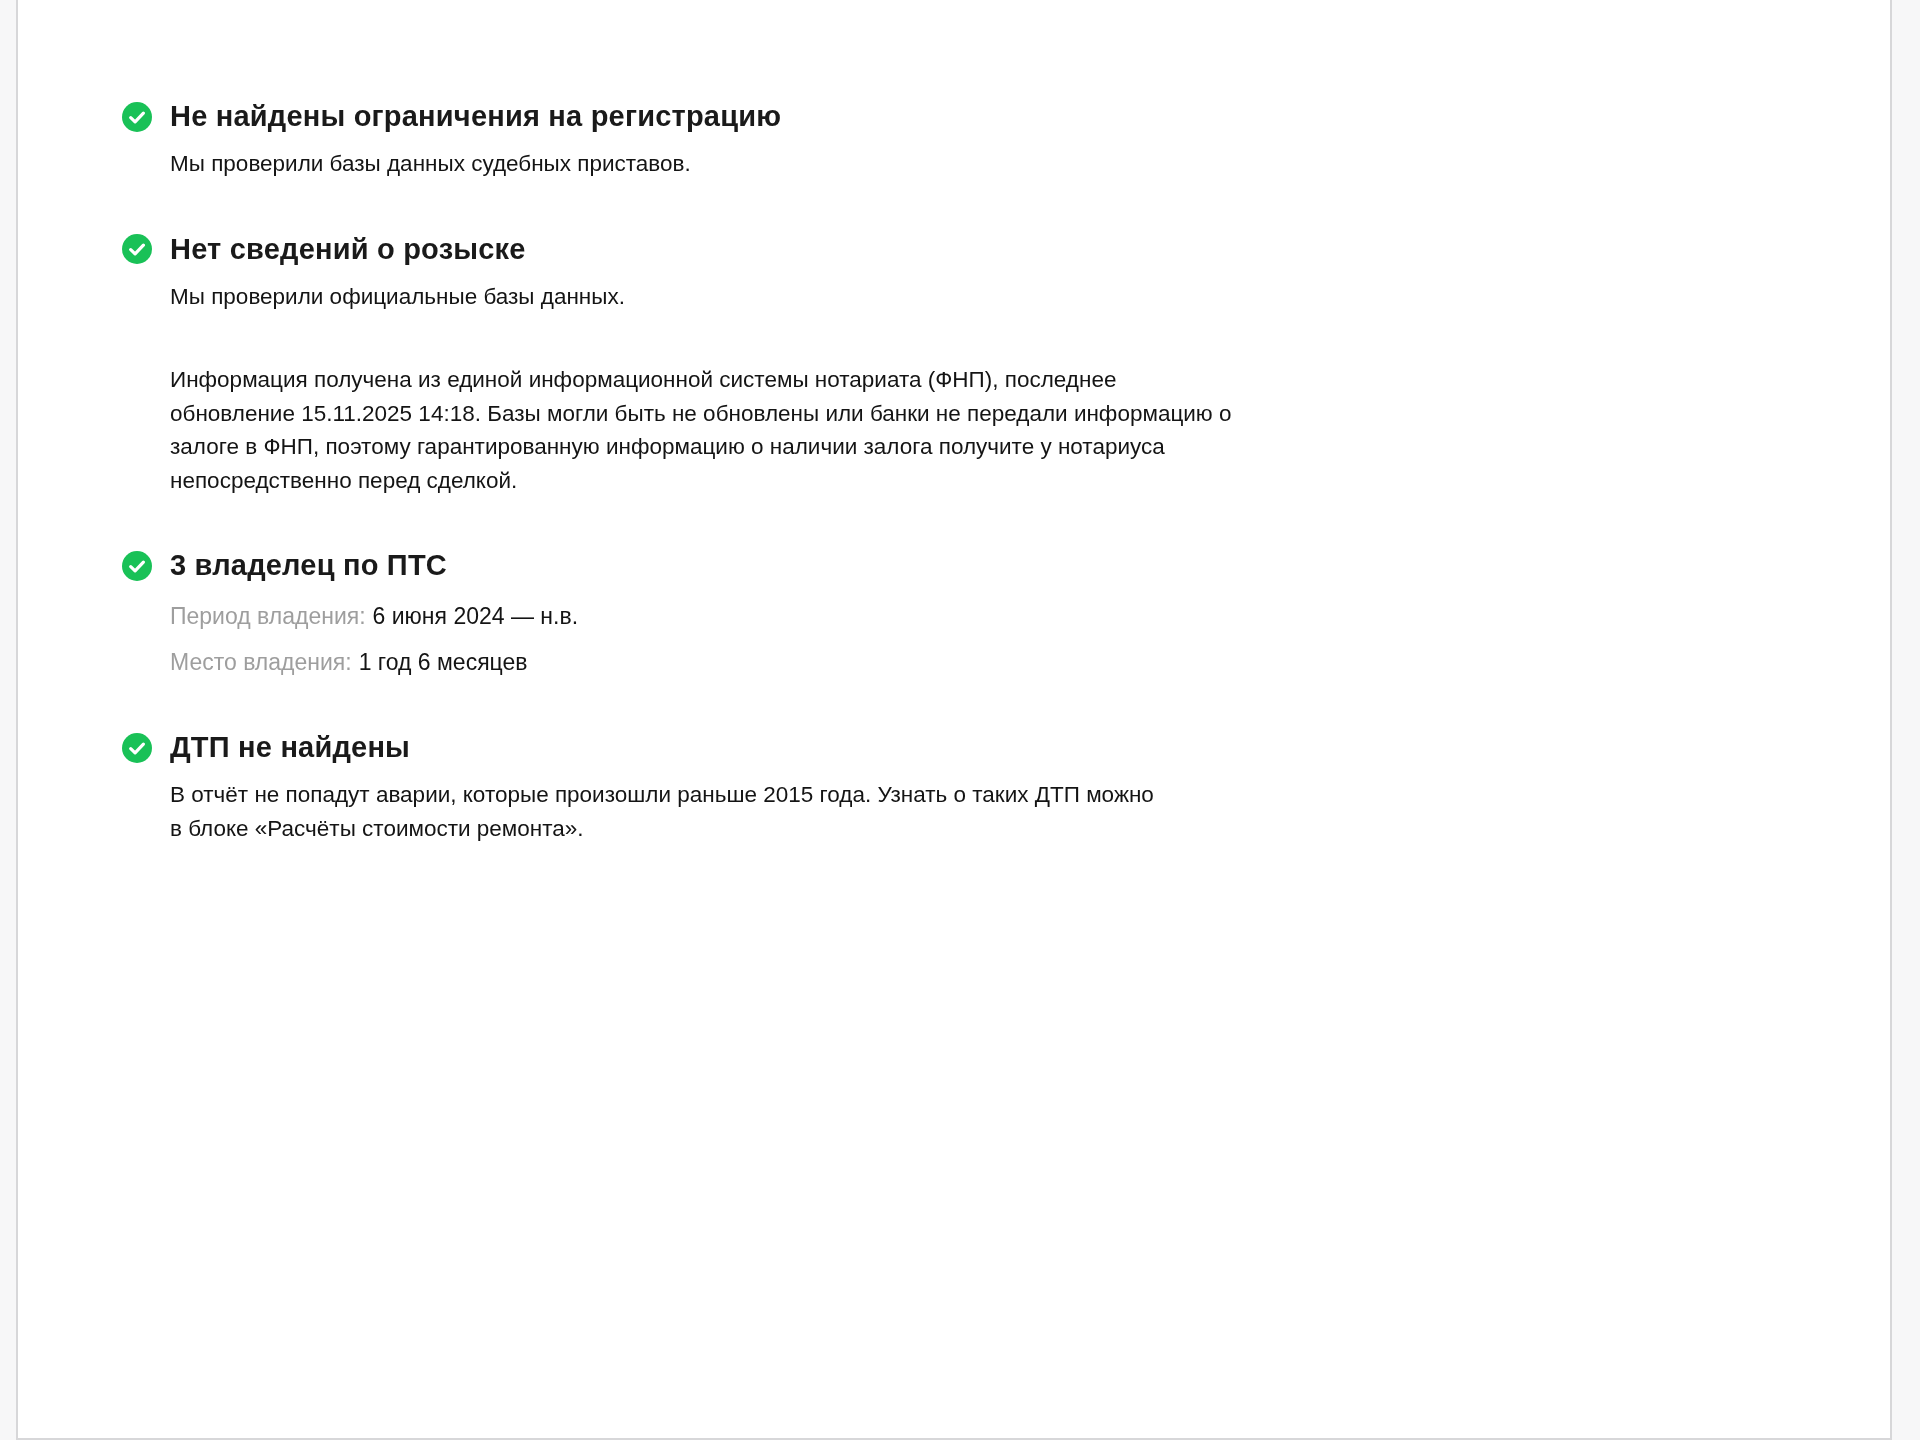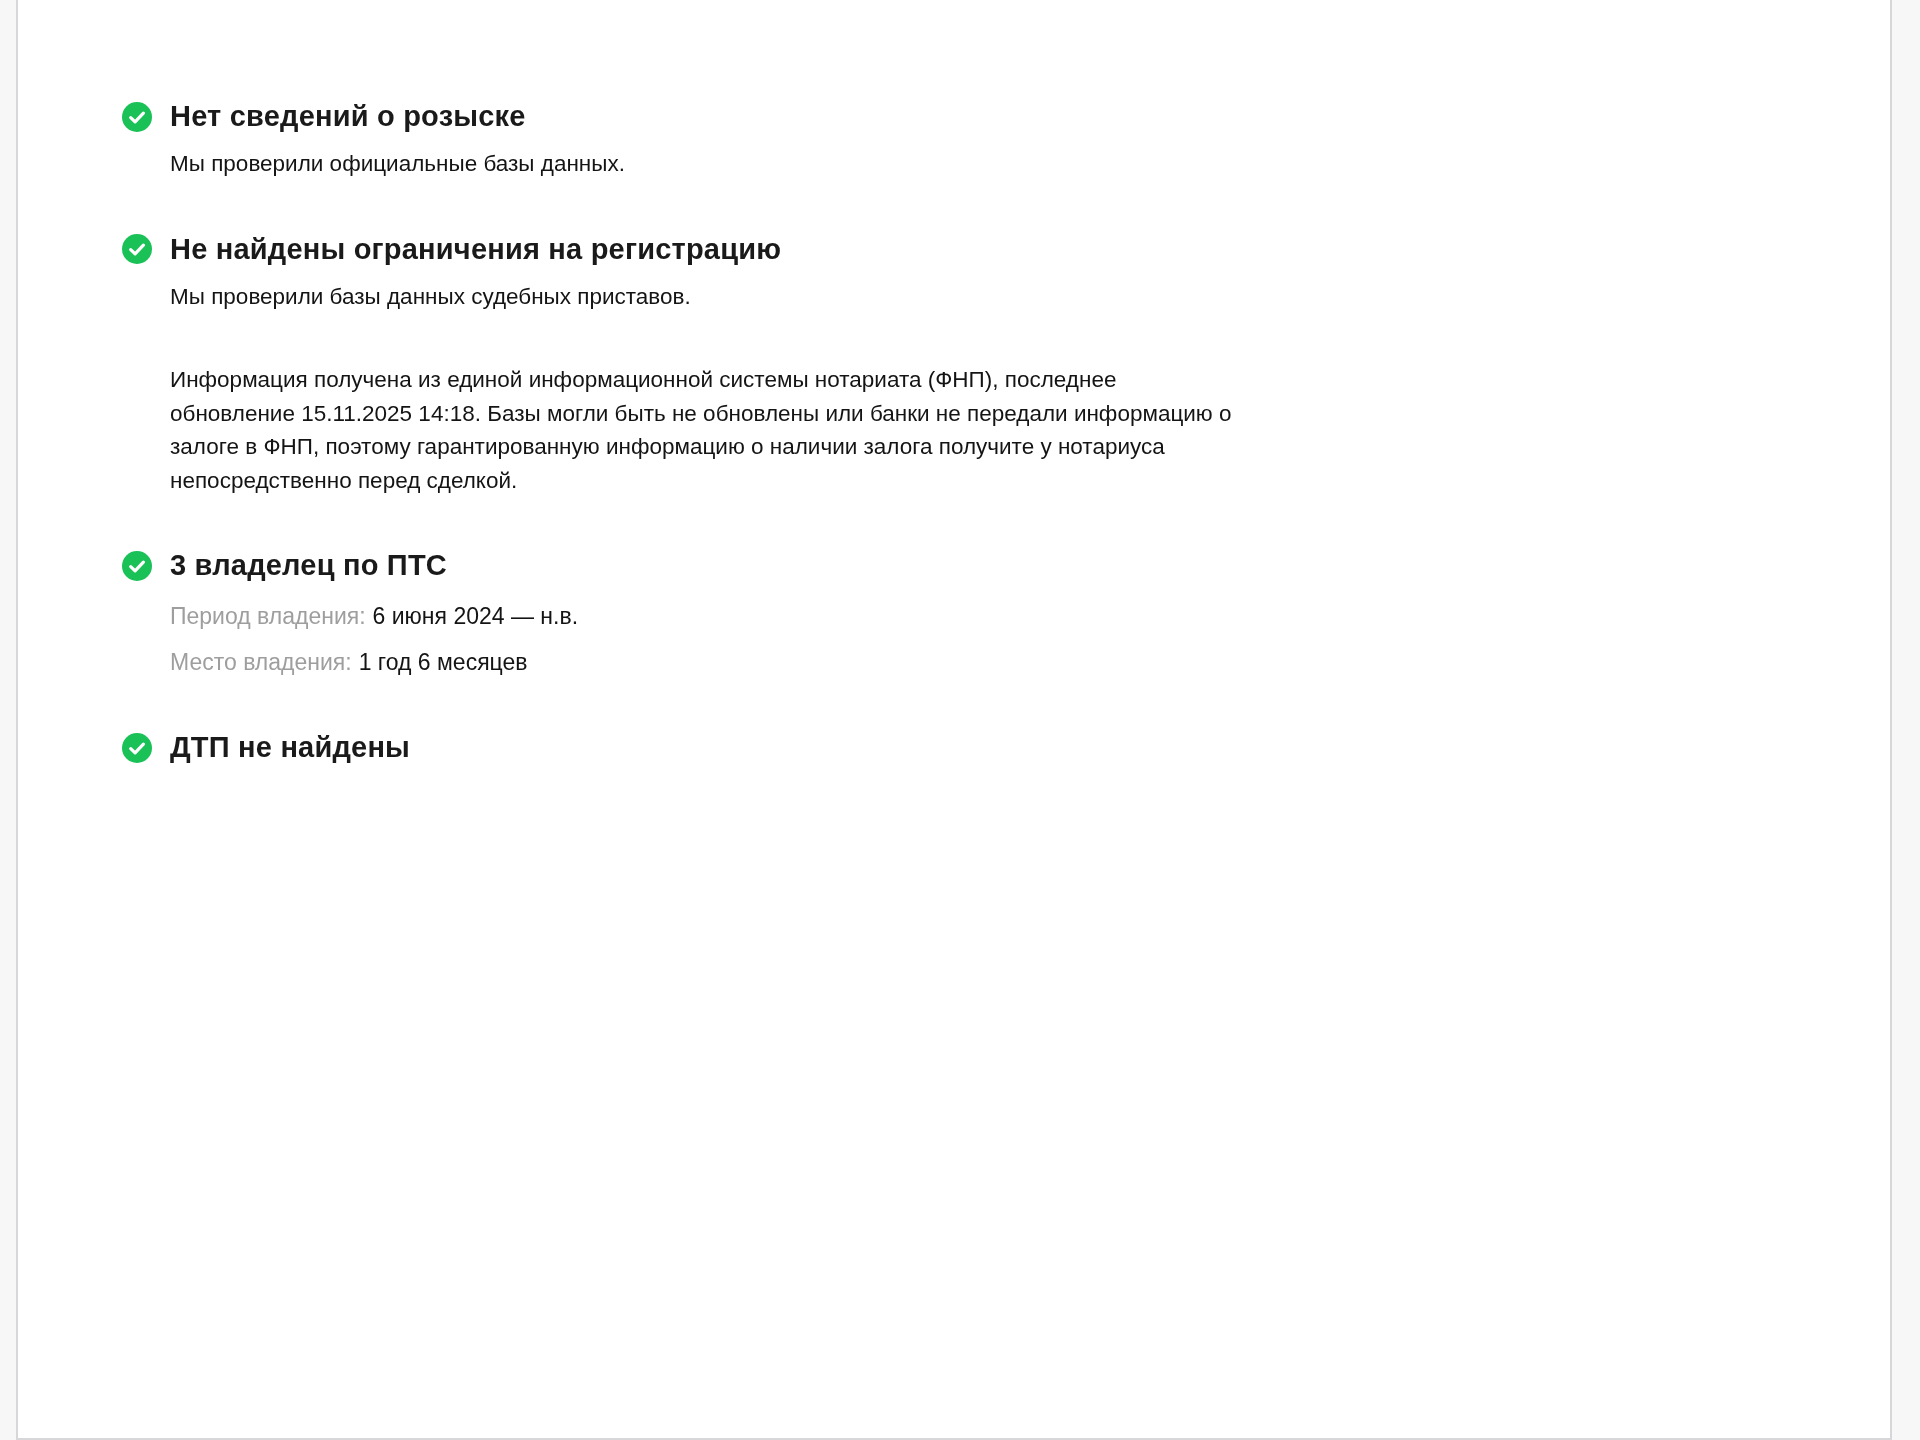--- a/index.html
+++ b/index.html
@@ -67,36 +67,36 @@
     <div class="content">
 
       <div class="section">
         <div class="section-header">
           <span class="check-badge">
             <svg viewBox="0 0 30 30">
                 <circle cx="15" cy="15" r="15" fill="var(--green)"></circle>
                 <path d="M8.7 15.6 L13.1 19.9 L21.4 11.2" fill="none" stroke="var(--check)" stroke-width="3.2" stroke-linecap="round" stroke-linejoin="round"></path>
               </svg>
           </span>
-          <h2 class="section-title">Нет сведений о розыске</h2>
+          <h2 class="section-title">Не найдены ограничения на регистрацию</h2>
         </div>
-        <p class="section-desc">Мы проверили официальные базы данных.</p>
+        <p class="section-desc">Мы проверили базы данных судебных приставов.</p>
       </div>
 
       <div class="section">
         <div class="section-header">
           <span class="check-badge">
             <svg viewBox="0 0 30 30">
                 <circle cx="15" cy="15" r="15" fill="var(--green)"></circle>
                 <path d="M8.7 15.6 L13.1 19.9 L21.4 11.2" fill="none" stroke="var(--check)" stroke-width="3.2" stroke-linecap="round" stroke-linejoin="round"></path>
               </svg>
           </span>
-          <h2 class="section-title">Не найдены ограничения на регистрацию</h2>
+          <h2 class="section-title">Нет сведений о розыске</h2>
         </div>
-        <p class="section-desc">Мы проверили базы данных судебных приставов.</p>
+        <p class="section-desc">Мы проверили официальные базы данных.</p>
       </div>
 
       <div class="section">
         <p class="section-desc">Информация получена из единой информационной системы нотариата (ФНП), последнее
 обновление 15.11.2025 14:18. Базы могли быть не обновлены или банки не передали информацию о
 залоге в ФНП, поэтому гарантированную информацию о наличии залога получите у нотариуса
 непосредственно перед сделкой.</p>
       </div>
 
       <div class="section">
@@ -122,17 +122,19 @@
       <div class="section">
         <div class="section-header">
           <span class="check-badge">
             <svg viewBox="0 0 30 30">
                 <circle cx="15" cy="15" r="15" fill="var(--green)"></circle>
                 <path d="M8.7 15.6 L13.1 19.9 L21.4 11.2" fill="none" stroke="var(--check)" stroke-width="3.2" stroke-linecap="round" stroke-linejoin="round"></path>
               </svg>
           </span>
           <h2 class="section-title">ДТП не найдены</h2>
         </div>
+        <p class="section-desc">В отчёт не попадут аварии, которые произошли раньше 2015 года. Узнать о таких ДТП можно
+в блоке «Расчёты стоимости ремонта».</p>
       </div>
 
     </div>
   </div>
 </div>
 
 </body></html>

